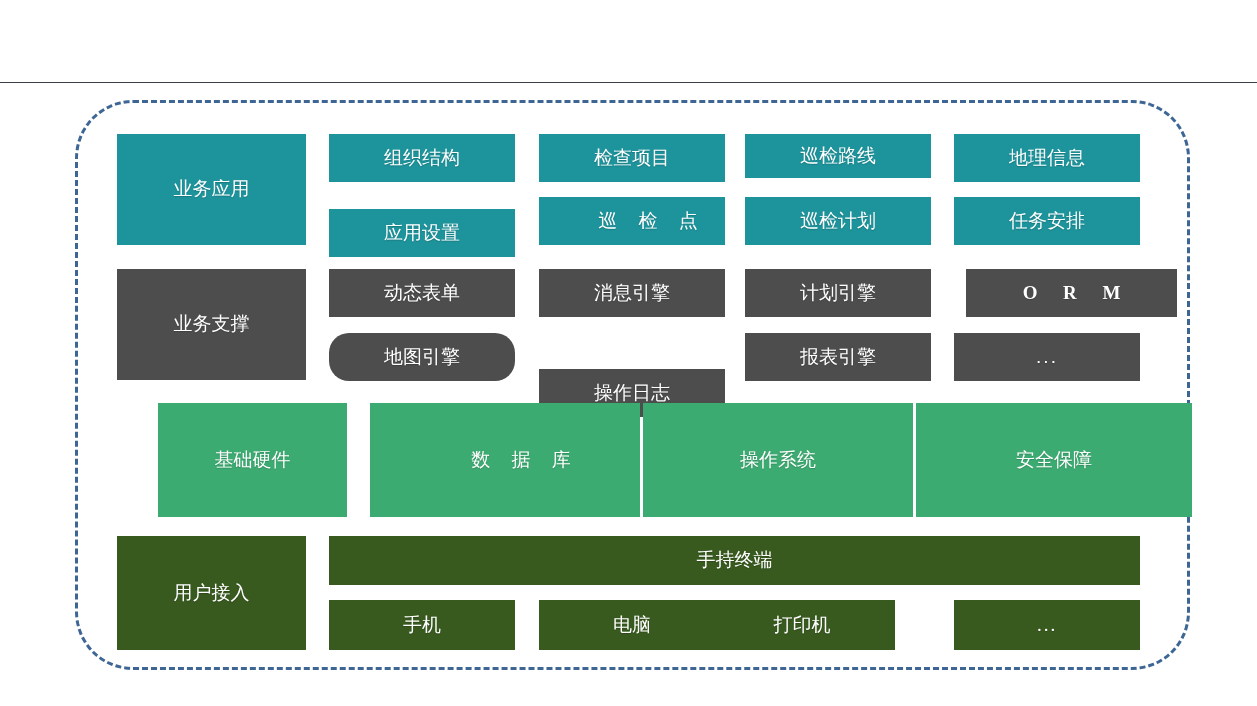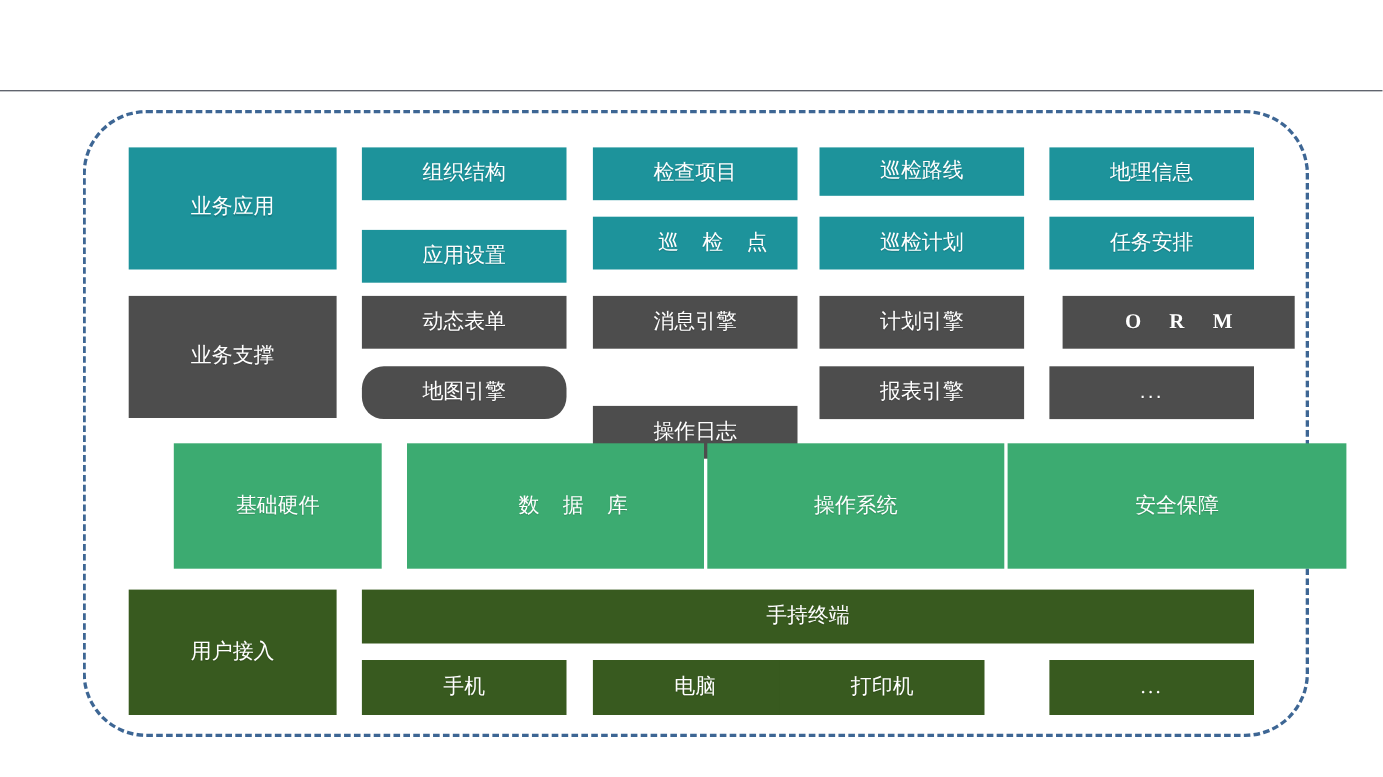--- a/index.html
+++ b/index.html
@@ -88,21 +88,21 @@
   <div class="box c-gray" style="left:539px;top:333px;width:186px;height:48px;margin-top:36px;">操作日志</div>
   <div class="box c-gray" style="left:745px;top:333px;width:186px;height:48px;">报表引擎</div>
   <div class="box c-gray dots" style="left:954px;top:333px;width:186px;height:48px;">...</div>
 </div>
 
 <div class="layer">
   <div class="box label c-green" style="left:117px;top:403px;width:189px;height:114px;">基础硬件</div>
 
   <div class="box c-green spaced" style="left:329px;top:403px;width:270px;height:114px;">数 据 库</div>
   <div class="box c-green" style="left:602px;top:403px;width:270px;height:114px;">操作系统</div>
-  <div class="box c-green" style="left:875px;top:403px;width:308px;height:114px;">安全保障</div>
+  <div class="box c-green" style="left:875px;top:403px;width:276px;height:114px;">安全保障</div>
 </div>
 
 <div class="layer">
   <div class="box label c-dgreen" style="left:117px;top:536px;width:189px;height:114px;">用户接入</div>
 
   <div class="box c-dgreen" style="left:329px;top:536px;width:811px;height:49px;">手持终端</div>
 
   <div class="box c-dgreen" style="left:329px;top:600px;width:186px;height:50px;">手机</div>
   <div class="box c-dgreen" style="left:539px;top:600px;width:186px;height:50px;">电脑</div>
   <div class="box c-dgreen" style="left:709px;top:600px;width:186px;height:50px;">打印机</div>

